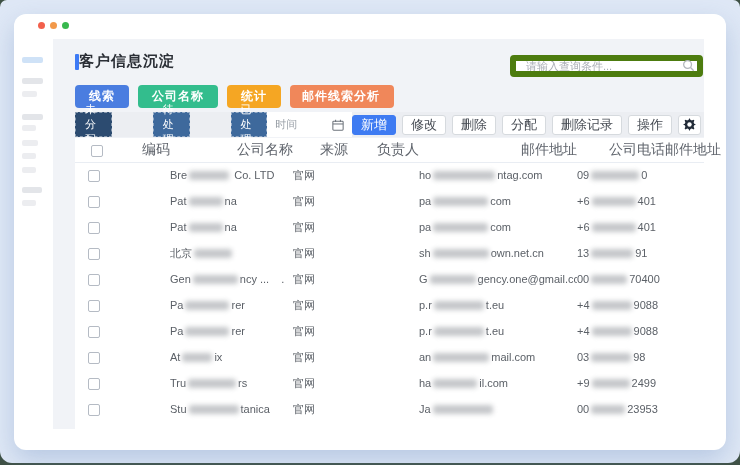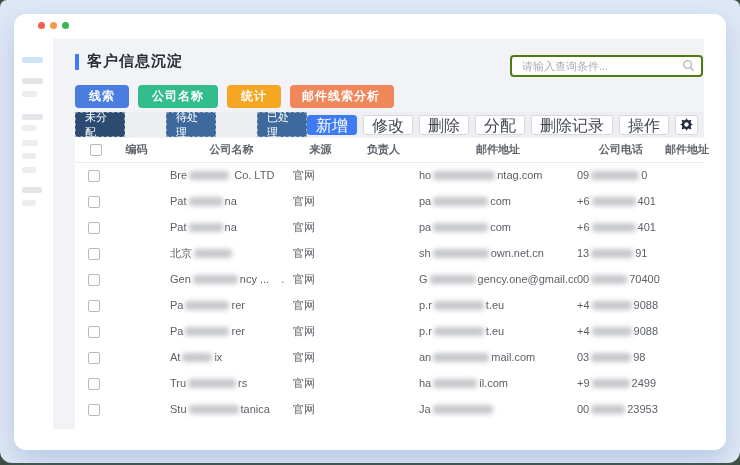--- a/index.html
+++ b/index.html
@@ -14,47 +14,47 @@
 
   
   .sidebar { position:absolute; left:0; top:0; width:39px; height:100%; }
   .sb { position:absolute; left:8px; height:6px; border-radius:2px; background:#ecedf0; }
   .sb.d { background:#e3e5e9; }
   .sb.active { background:#cfe2f7; }
 
   
   .content { position:absolute; left:39px; top:25px; width:651px; height:390px; background:#f1f3f7; }
 
-  .titlebar { position:absolute; left:22px; top:13px; display:flex; align-items:center; gap:8px; }
+  .titlebar { position:absolute; left:22px; top:13px; display:flex; align-items:center; gap:0; }
   .accent { width:4px; height:16px; background:#3d7af5; border-radius:1px; }
   .page-title { font-size:15px; font-weight:bold; color:#2b2f36; letter-spacing:1px; }
 
   .search { position:absolute; right:1px; top:16px; width:193px; height:22px; }
-  .search input { width:100%; height:100%; border:2px solid #4d7c0f; border-radius:4px; background:#fff; font-size:11px; padding:0 26px 0 10px; color:#555; outline:none; font-family:inherit; }
+  .search input { width:100%; height:100%; border:6px solid #4d7c0f; border-radius:4px; background:#fff; font-size:11px; padding:0 26px 0 10px; color:#555; outline:none; font-family:inherit; }
   .search input::placeholder { color:#a9adb5; }
   .search .mag { position:absolute; right:8px; top:4px; }
 
   .navrow { position:absolute; left:22px; top:46px; display:flex; gap:9px; }
   .navbtn { height:23px; border:none; border-radius:4px; color:#fff; font-size:12px; font-weight:bold; padding:0 14px; letter-spacing:1px; cursor:pointer; font-family:inherit; }
 
   .toolbar { position:absolute; left:22px; top:73px; right:0; height:25px; background:#eceef2; display:flex; align-items:center; justify-content:space-between; }
   .tb-left { display:flex; align-items:center; height:25px; }
   .segtabs { display:flex; height:25px;gap:41px; }
   .segtab { height:25px; padding:0 9px; font-size:11px; color:#fff; background:#3e699c; border:1px dashed rgba(255,255,255,.45); display:flex; align-items:center; cursor:pointer; }
   .segtab.active { background:#2c4b70; }
   .dateinput { width:102px; height:25px; background:#fff; display:flex; align-items:center; justify-content:space-between; padding:0 8px; }
   .dateinput .ph { font-size:11px; color:#9aa0a8; }
   .tb-right { display:flex; align-items:center; gap:6px; padding-right:6px; }
-  .actbtn { height:20px; padding:0 8px; background:#fff; border:1px solid #d6dade; border-radius:3px; font-size:16px; color:#454a52; cursor:pointer; font-family:inherit; white-space:nowrap; }
+  .actbtn { height:20px; padding:0 8px; background:#fff; border:1px solid #d6dade; border-radius:3px; font-size:13px; color:#454a52; cursor:pointer; font-family:inherit; white-space:nowrap; }
   .actbtn.primary { background:#3e7bf2; border-color:#3e7bf2; color:#fff; }
   .gearbtn { width:23px; height:20px; background:#fff; border:1px solid #d6dade; border-radius:3px; display:flex; align-items:center; justify-content:center; cursor:pointer; }
 
   .table-wrap { position:absolute; left:22px; top:99px; right:0; bottom:0; background:#fff; }
   table { width:100%; border-collapse:collapse; table-layout:fixed; }
-  th { height:24px; font-size:11px; font-weight:bold; color:#5f646c; text-align:center; border-bottom:1px solid #e9edf3; white-space:nowrap; }
+  th { height:24px; font-size:14px; font-weight:normal; color:#5f646c; text-align:right; border-bottom:1px solid #e9edf3; white-space:nowrap; }
   td { height:26px; font-size:11px; color:#5b6067; white-space:nowrap; overflow:hidden; }
   .cb { display:inline-block; width:12px; height:12px; border:1px solid #b5bbc4; border-radius:2px; background:#fff; vertical-align:middle; cursor:pointer; }
   .col-check { padding-left:13px; }
   .blur { display:inline-block; height:9px; border-radius:3px; background:#c5c7ca; filter:blur(2.5px); vertical-align:-1px; margin:0 2px; }
 </style>
 </head>
 <body>
 
 <div class="page">
   <div class="window">
@@ -100,20 +100,29 @@
           <button class="navbtn" style="background: rgb(240, 135, 90); padding-left: 12px;">邮件线索分析</button>
         </div>
 
       <div class="toolbar">
         <div class="tb-left">
           <div class="segtabs" id="segtabs">
               <div class="segtab active">未分配</div>
               <div class="segtab">待处理</div>
               <div class="segtab">已处理</div>
             </div>
+          <div class="dateinput">
+            <span class="ph">时间</span>
+            <svg width="12" height="12" viewBox="0 0 14 14">
+                <rect x="1" y="2.5" width="12" height="10.5" rx="1" fill="none" stroke="#6e747c" stroke-width="1.2"></rect>
+                <line x1="1" y1="5.8" x2="13" y2="5.8" stroke="#6e747c" stroke-width="1.2"></line>
+                <line x1="4.2" y1="1" x2="4.2" y2="3.6" stroke="#6e747c" stroke-width="1.2"></line>
+                <line x1="9.8" y1="1" x2="9.8" y2="3.6" stroke="#6e747c" stroke-width="1.2"></line>
+              </svg>
+          </div>
         </div>
         <div class="tb-right">
           <span id="actbtns" style="display:flex;gap:6px;">
               <button class="actbtn primary">新增</button>
               <button class="actbtn">修改</button>
               <button class="actbtn">删除</button>
               <button class="actbtn">分配</button>
               <button class="actbtn">删除记录</button>
               <button class="actbtn">操作</button>
             </span>

